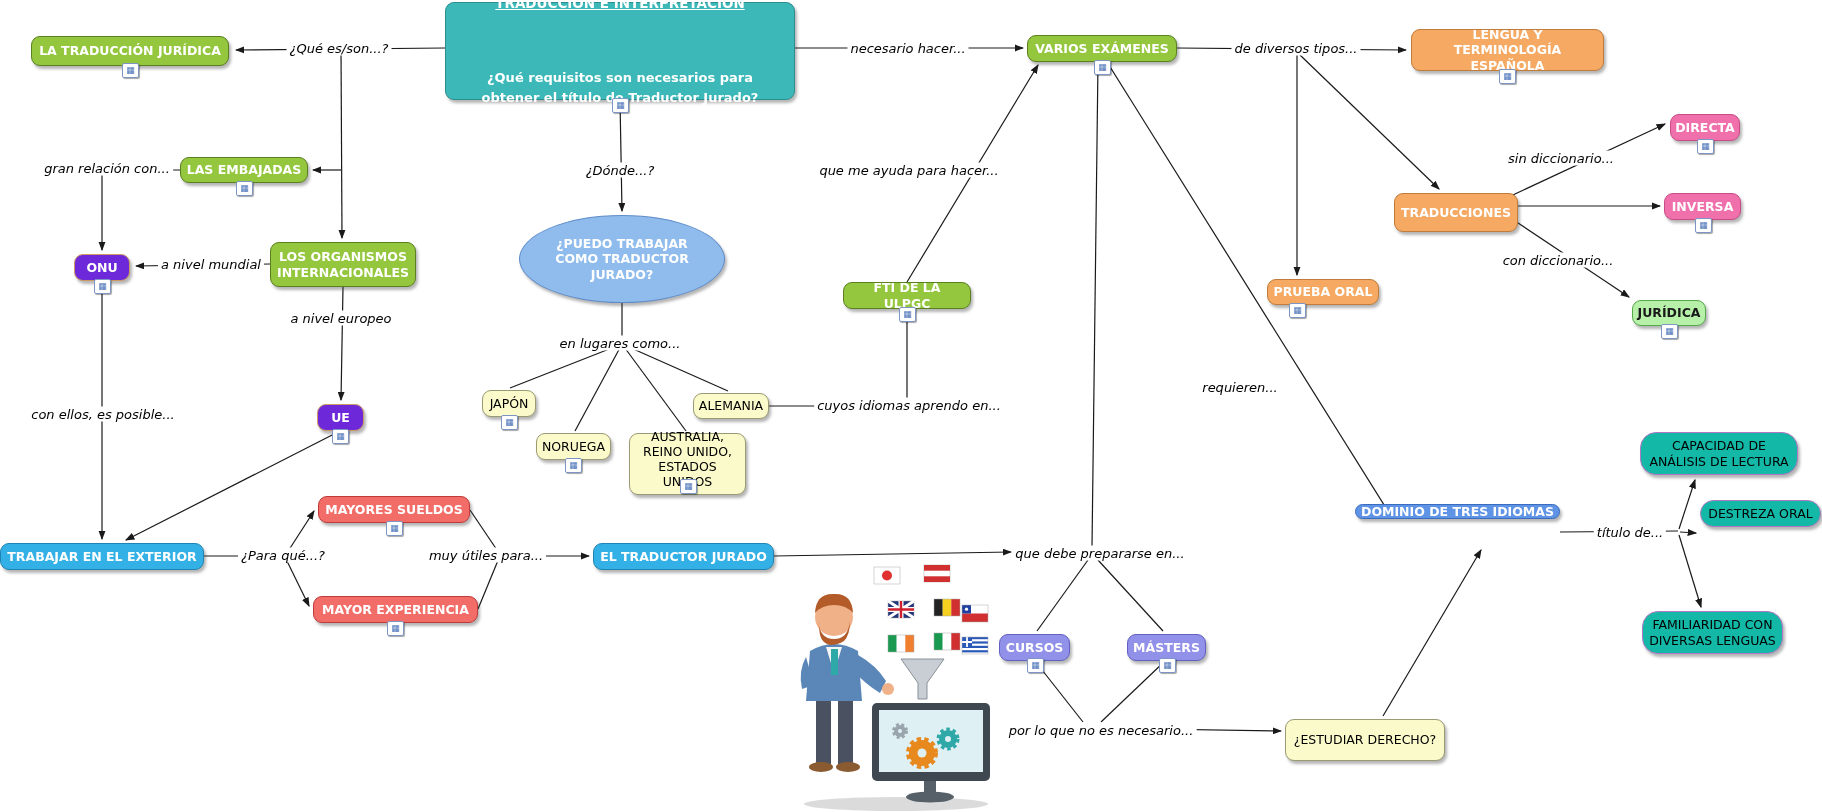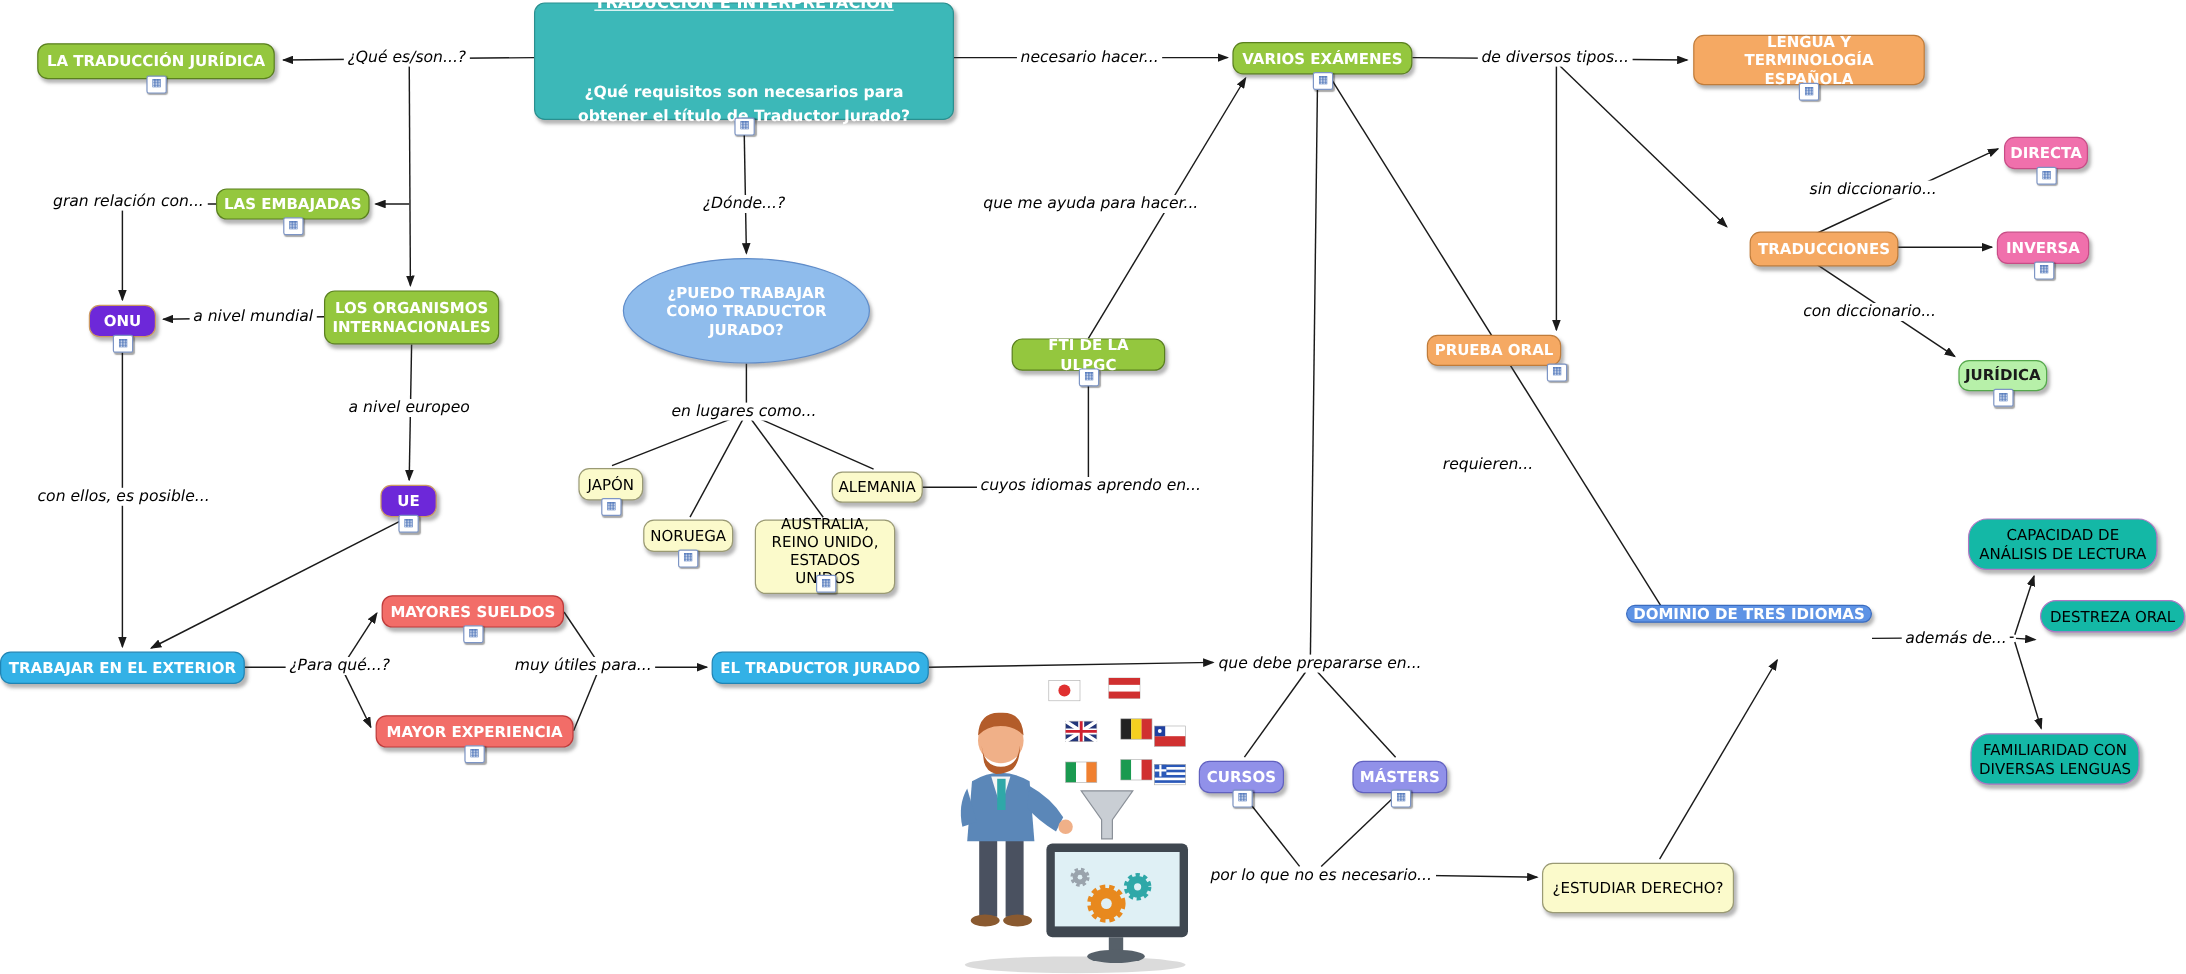--- a/index.html
+++ b/index.html
@@ -93,23 +93,23 @@
 
   <div class="node teal main-box" style="left:445px;top:2px;width:350px;height:98px">
     <div class="main-title">TRADUCCIÓN E INTERPRETACIÓN</div>
     <div class="main-question">¿Qué requisitos son necesarios para obtener el título de Traductor Jurado?</div>
   </div>
 
   <div class="node green" style="left:1027px;top:35px;width:150px;height:27px">VARIOS EXÁMENES</div>
   <div class="node orange" style="left:1411px;top:29px;width:193px;height:42px">LENGUA Y TERMINOLOGÍA ESPAÑOLA</div>
   <div class="node pink" style="left:1670px;top:114px;width:70px;height:27px">DIRECTA</div>
   <div class="node pink" style="left:1664px;top:193px;width:77px;height:27px">INVERSA</div>
-  <div class="node orange" style="left:1458px;top:193px;width:124px;height:29px">TRADUCCIONES</div>
+  <div class="node orange" style="left:1394px;top:193px;width:124px;height:39px">TRADUCCIONES</div>
   <div class="node palegreen" style="left:1632px;top:300px;width:74px;height:26px">JURÍDICA</div>
-  <div class="node orange" style="left:1189px;top:279px;width:112px;height:26px">PRUEBA ORAL</div>
+  <div class="node orange" style="left:1267px;top:279px;width:112px;height:26px">PRUEBA ORAL</div>
 
   <div class="node green" style="left:180px;top:157px;width:128px;height:26px">LAS EMBAJADAS</div>
   <div class="node orange-light" style="left:74px;top:254px;width:56px;height:27px">ONU</div>
   <div class="node green" style="left:270px;top:242px;width:146px;height:45px">LOS ORGANISMOS INTERNACIONALES</div>
   <div class="node orange-light" style="left:317px;top:404px;width:47px;height:27px">UE</div>
 
   <div class="node ellipse" style="left:519px;top:215px;width:206px;height:88px">¿PUEDO TRABAJAR COMO TRADUCTOR JURADO?</div>
   <div class="node green" style="left:843px;top:282px;width:128px;height:27px">FTI DE LA ULPGC</div>
 
   <div class="node yellow" style="left:482px;top:390px;width:54px;height:27px">JAPÓN</div>
@@ -131,31 +131,31 @@
   <div class="node violet" style="left:1700px;top:500px;width:121px;height:27px">DESTREZA ORAL</div>
   <div class="node violet" style="left:1642px;top:611px;width:141px;height:43px">FAMILIARIDAD CON DIVERSAS LENGUAS</div>
 
   <div class="link-label" style="left:339px;top:48px">¿Qué es/son...?</div>
   <div class="link-label" style="left:908px;top:48px">necesario hacer...</div>
   <div class="link-label" style="left:1296px;top:48px">de diversos tipos...</div>
   <div class="link-label" style="left:1561px;top:158px">sin diccionario...</div>
   <div class="link-label" style="left:1558px;top:260px">con diccionario...</div>
   <div class="link-label" style="left:107px;top:168px">gran relación con...</div>
   <div class="link-label" style="left:211px;top:264px">a nivel mundial</div>
-  <div class="link-label" style="left:341px;top:340px">a nivel europeo</div>
+  <div class="link-label" style="left:341px;top:318px">a nivel europeo</div>
   <div class="link-label" style="left:620px;top:170px">¿Dónde...?</div>
   <div class="link-label" style="left:909px;top:170px">que me ayuda para hacer...</div>
   <div class="link-label" style="left:620px;top:343px">en lugares como...</div>
   <div class="link-label" style="left:909px;top:405px">cuyos idiomas aprendo en...</div>
   <div class="link-label" style="left:103px;top:414px">con ellos, es posible...</div>
   <div class="link-label" style="left:283px;top:555px">¿Para qué...?</div>
   <div class="link-label" style="left:486px;top:555px">muy útiles para...</div>
   <div class="link-label" style="left:1100px;top:553px">que debe prepararse en...</div>
   <div class="link-label" style="left:1240px;top:387px">requieren...</div>
-  <div class="link-label" style="left:1630px;top:532px">además de...</div>
+  <div class="link-label" style="left:1630px;top:532px">título de...</div>
   <div class="link-label" style="left:1101px;top:730px">por lo que no es necesario...</div>
 
   <div class="res-icon" style="left:122px;top:63px">▦</div>
   <div class="res-icon" style="left:612px;top:98px">▦</div>
   <div class="res-icon" style="left:1094px;top:60px">▦</div>
   <div class="res-icon" style="left:1499px;top:69px">▦</div>
   <div class="res-icon" style="left:1697px;top:139px">▦</div>
   <div class="res-icon" style="left:1695px;top:218px">▦</div>
   <div class="res-icon" style="left:1661px;top:324px">▦</div>
   <div class="res-icon" style="left:1289px;top:303px">▦</div>

